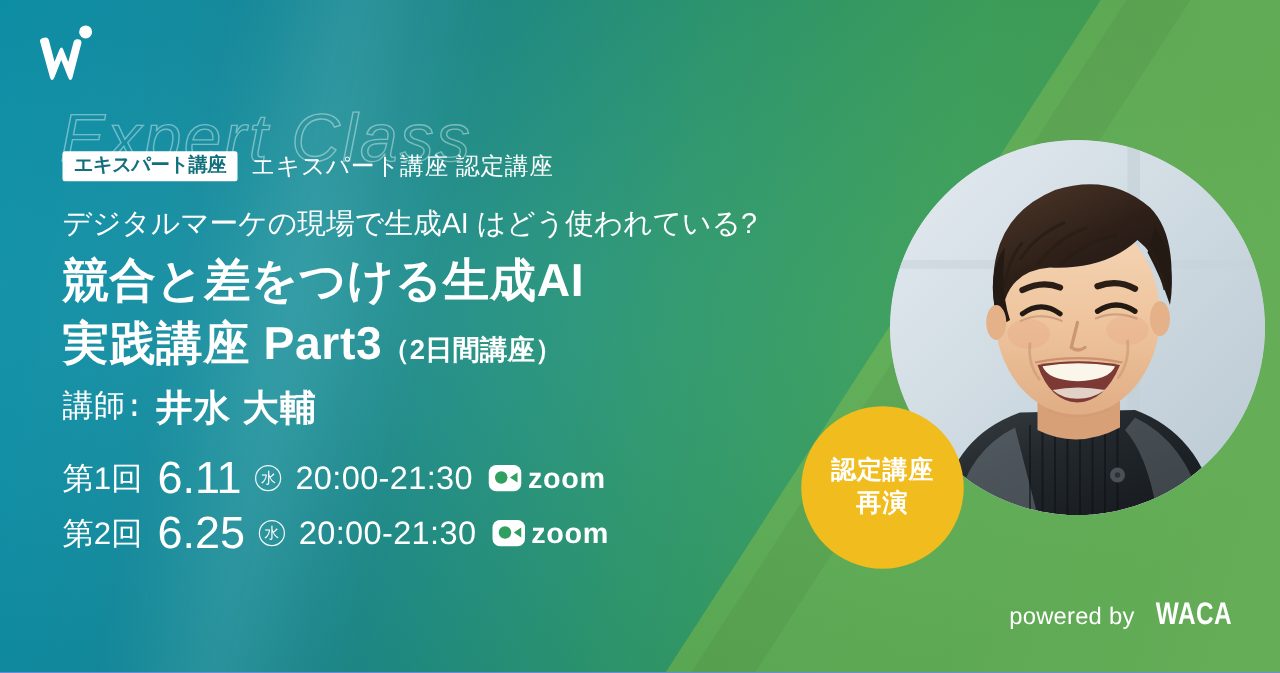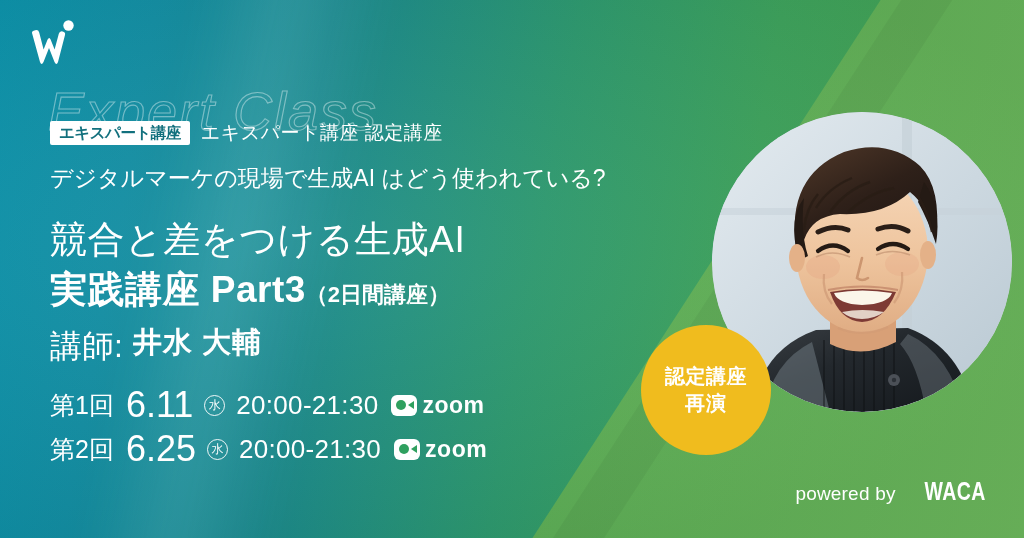--- a/index.html
+++ b/index.html
@@ -110,24 +110,24 @@
   .subhead {
     margin-top:15px;
     color:#ffffff;
     font-size:23px;
     font-weight:500;
     letter-spacing:0px;
     white-space:nowrap;
   }
 
   .title1 {
-    margin-top:24px;
+    margin-top:9px;
     color:#ffffff;
     font-size:37px;
-    font-weight:400;
+    font-weight:700;
     letter-spacing:0.5px;
     line-height:1.18;
     white-space:nowrap;
   }
   .title2 {
     margin-top:6px;
     color:#ffffff;
     font-size:37px;
     font-weight:700;
     letter-spacing:0.5px;
@@ -140,24 +140,25 @@
     letter-spacing:0;
   }
 
   
   .lecturer {
     margin-top:17px;
     display:flex; align-items:flex-start; gap:14px;
   }
   .lecturer-label {
     color:#ffffff;
-    font-size:32px;
+    font-size:25px;
     font-weight:400;
     white-space:nowrap;
     line-height:1.15;
+    font-family:Liberation Mono, monospace;
   }
   .lecturer-name {
     color:#ffffff;
     font-size:29px;
     font-weight:700;
     letter-spacing:1px;
     white-space:nowrap;
     line-height:1.0;
     margin-left:-4px;
   }
@@ -268,21 +269,21 @@
   .encore-badge .l1 {
     font-size:20px; font-weight:700; letter-spacing:0.5px; line-height:1.25;
   }
   .encore-badge .l2 {
     font-size:20px; font-weight:700; letter-spacing:1px; line-height:1.25;
   }
 
   
   .powered {
     position:absolute; right:30px; bottom:32px;
-    display:flex; align-items:baseline; gap:20px;
+    display:flex; align-items:baseline; gap:8px;
     color:#ffffff;
     text-align:right;
   }
   .powered-by {
     font-size:19px;
     font-weight:400;
     letter-spacing:0.2px;
   }
   .powered-waca {
     font-size:25px;

